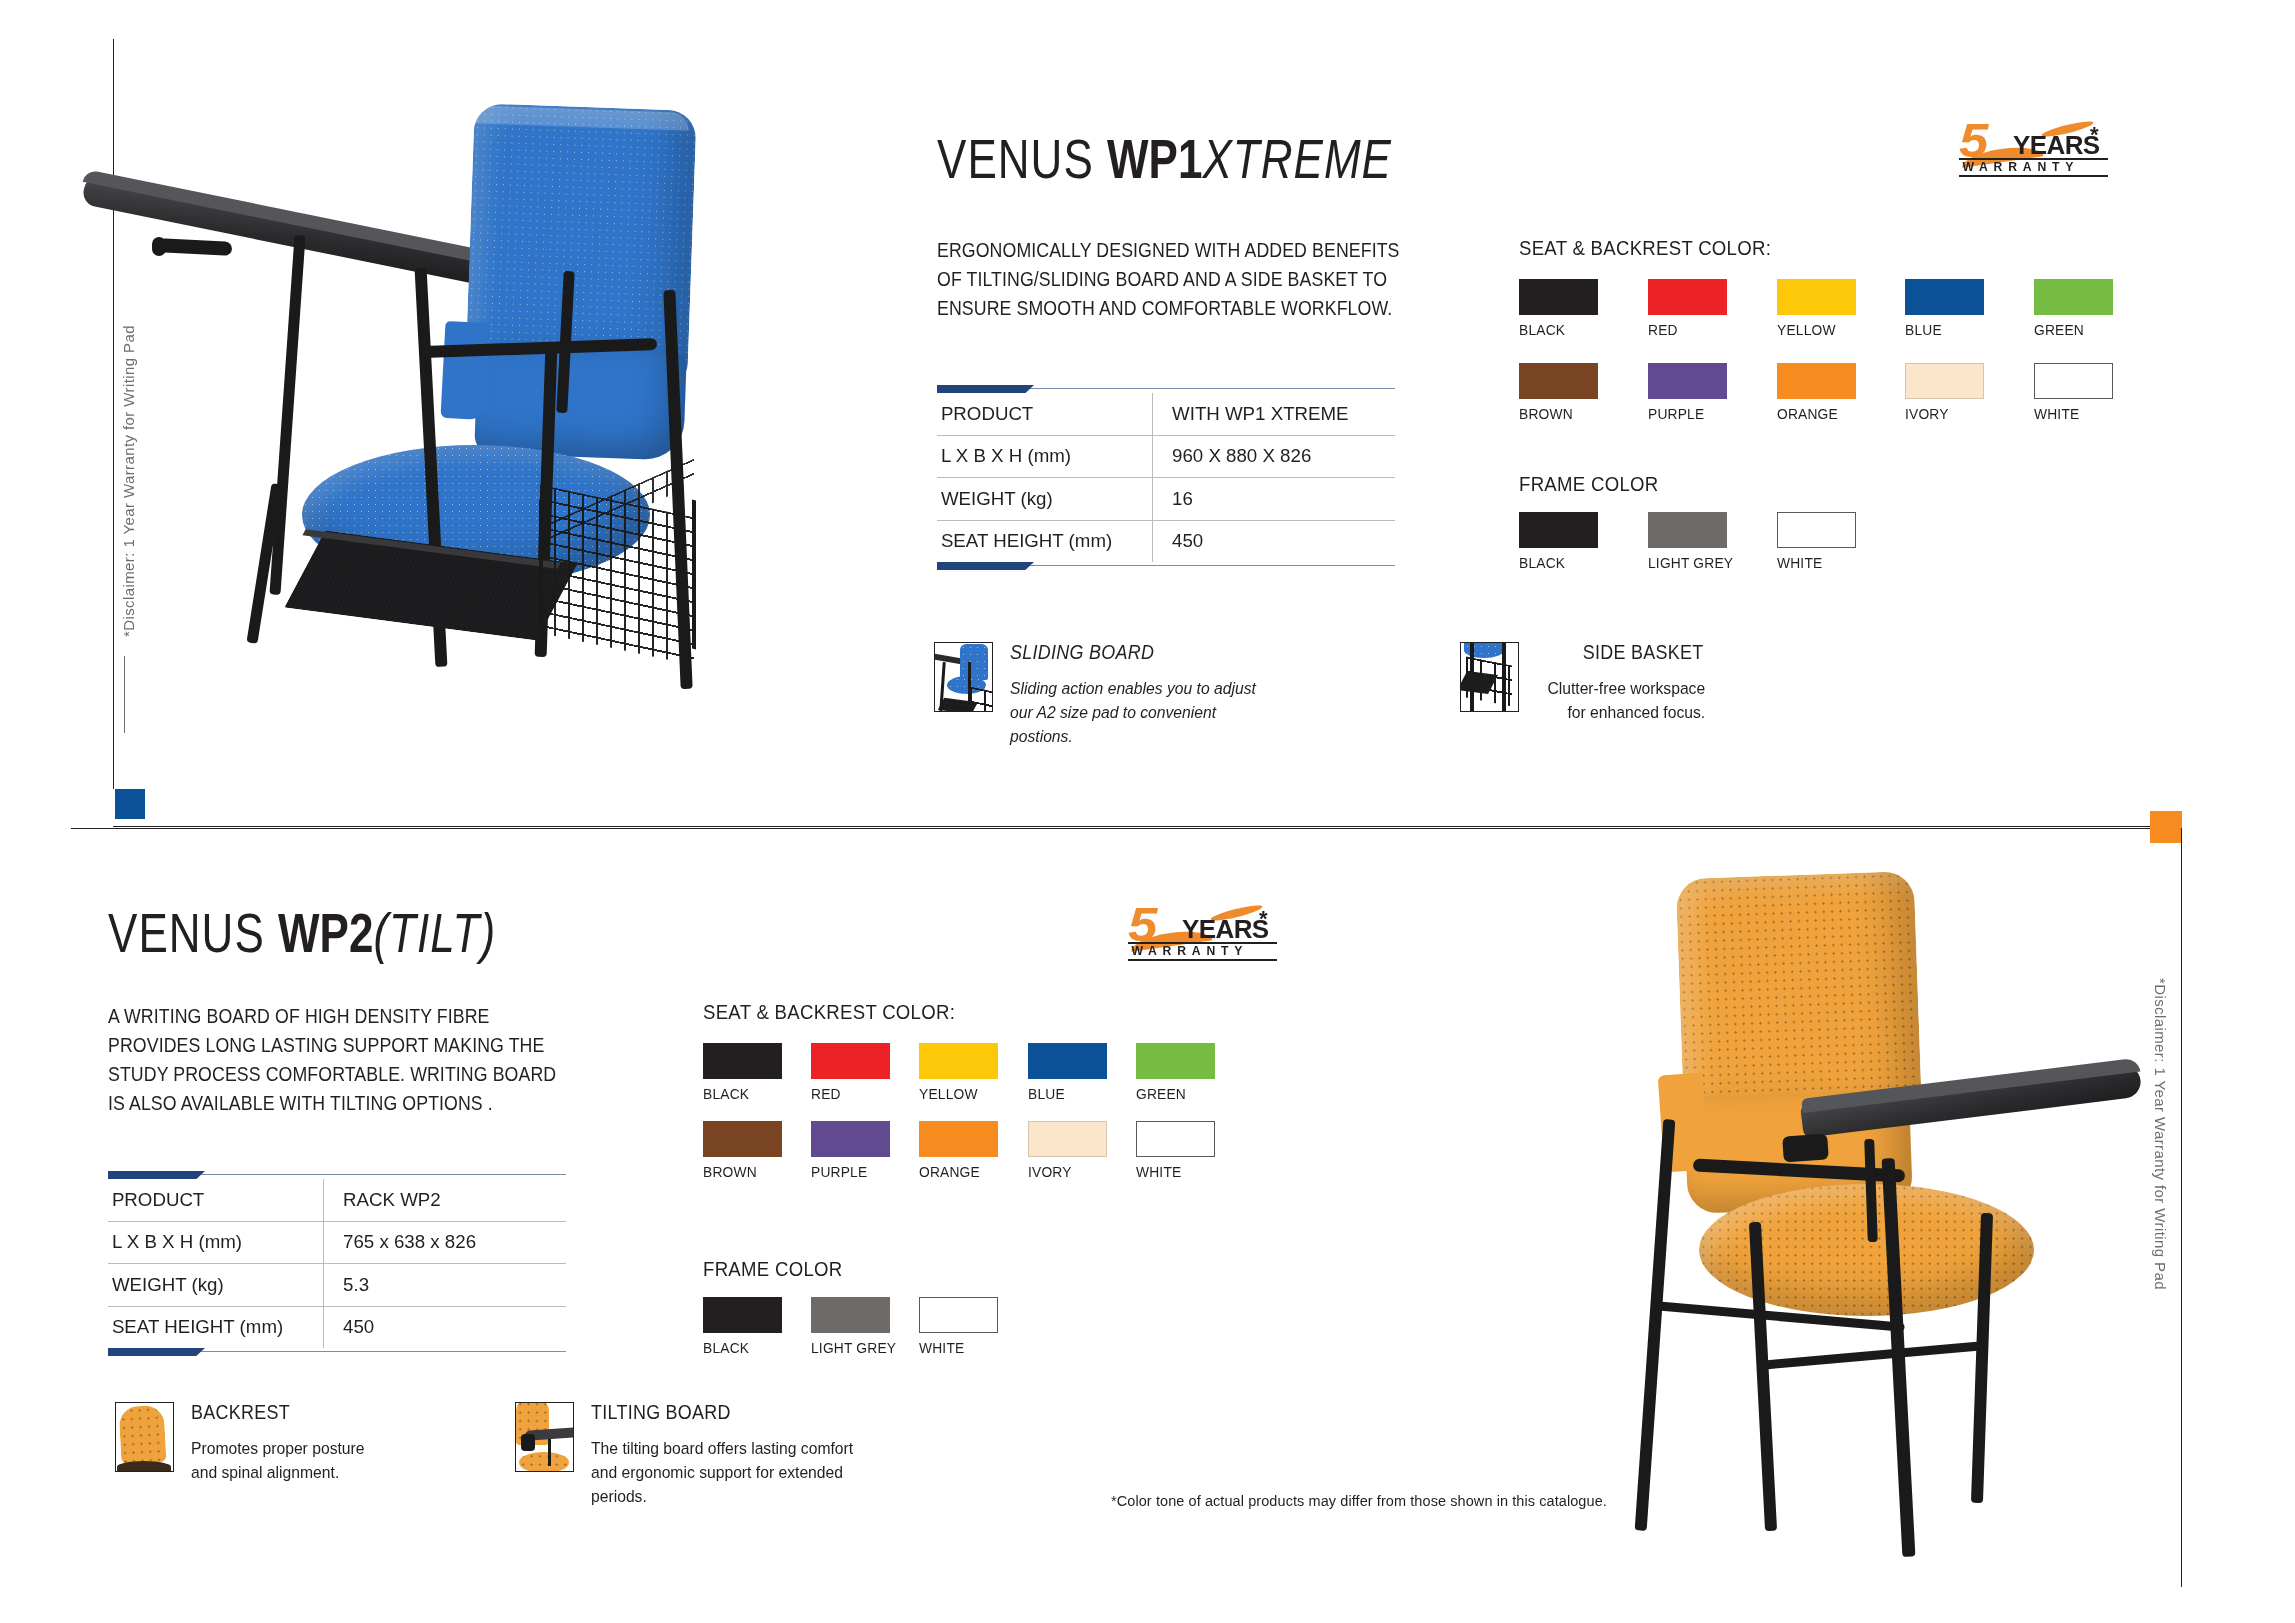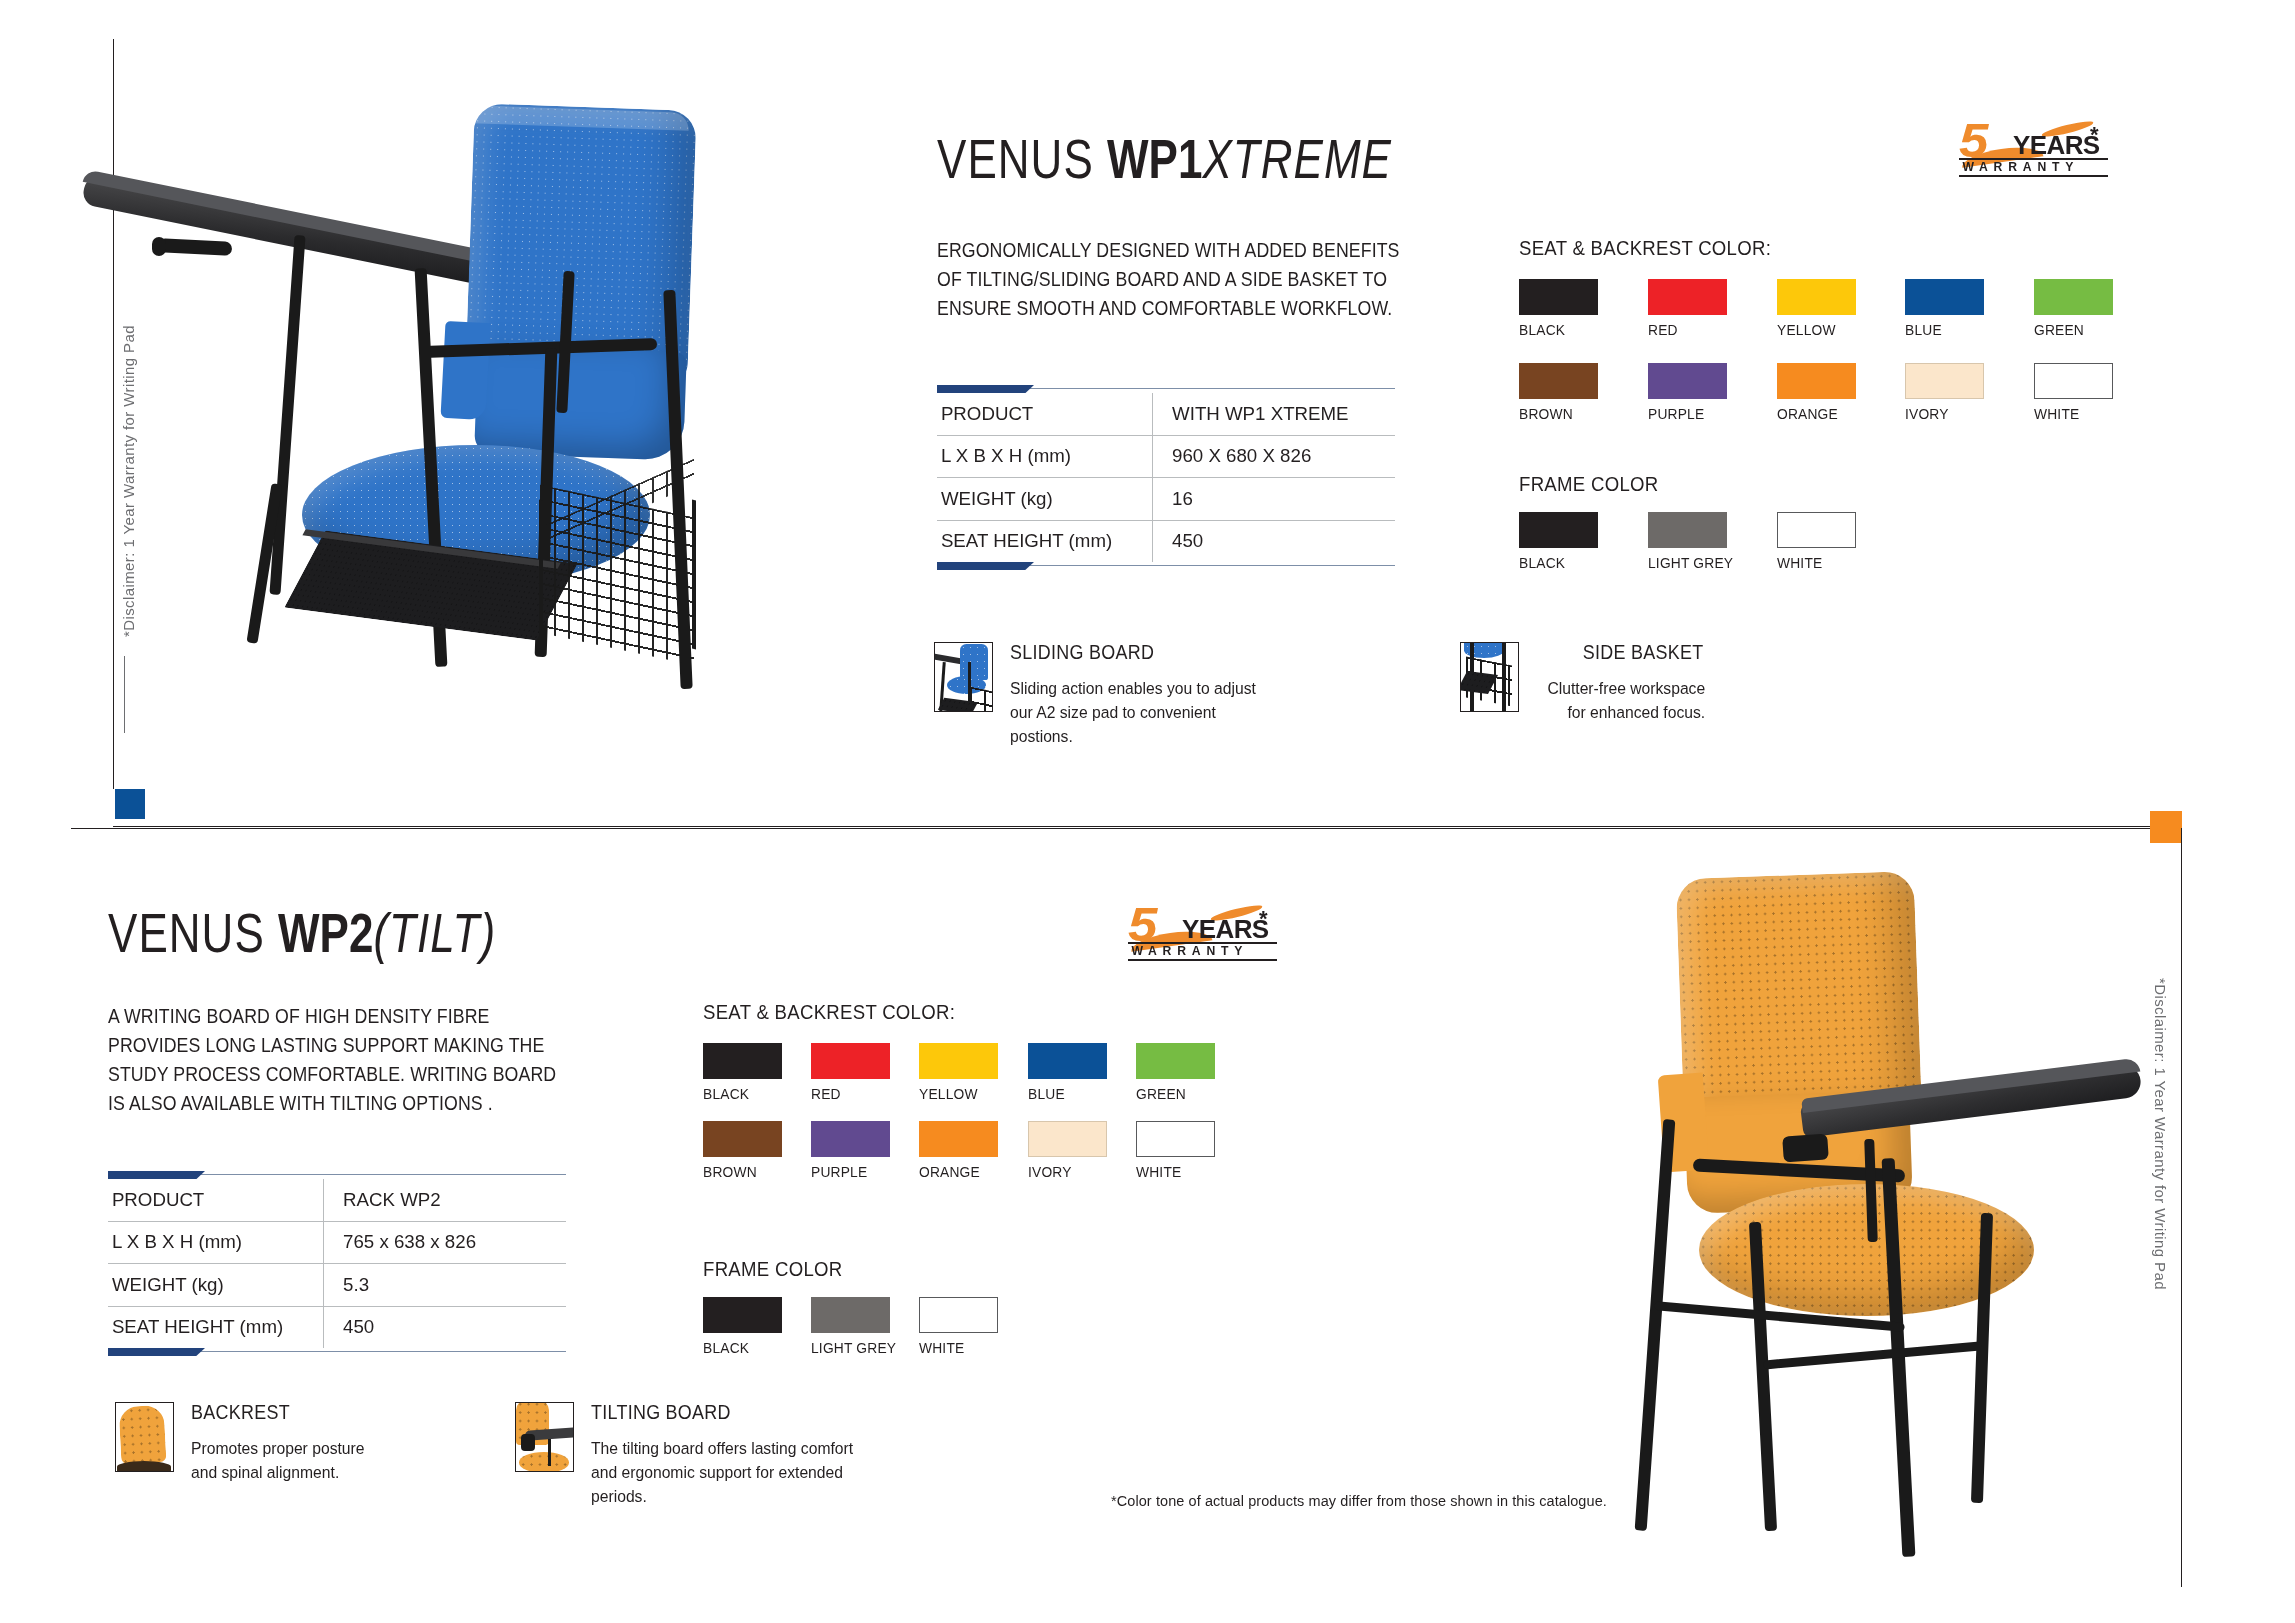--- a/index.html
+++ b/index.html
@@ -212,21 +212,21 @@
         <div class="thick"></div>
       </div>
     <table>
       <tbody>
         <tr>
           <td class="k">PRODUCT</td>
           <td class="v">WITH WP1 XTREME</td>
         </tr>
         <tr>
           <td class="k">L X B X H (mm)</td>
-          <td class="v">960 X 680 X 826</td>
+          <td class="v">960 X 880 X 826</td>
         </tr>
         <tr>
           <td class="k">WEIGHT (kg)</td>
           <td class="v">16</td>
         </tr>
         <tr>
           <td class="k">SEAT HEIGHT (mm)</td>
           <td class="v">450</td>
         </tr>
       </tbody>
@@ -303,21 +303,21 @@
     <div class="swoosh"></div>
     <div class="five">5</div>
     <div class="swoosh2"></div>
     <div class="years">YEARS</div>
     <div class="ast">*</div>
     <div class="rule1"></div>
     <div class="warr">WARRANTY</div>
     <div class="rule2"></div>
   </div>
 
-  <div class="feat" style="left:934px; top:642px;">
+  <div class="feat" style="left:934px; top:642px;font-style:italic;">
     <div class="thumb">
       <div style="position:absolute; left:-3.9px; top:14px; width:45px; height:6.4px; background:#2b2b2d; transform:rotate(10deg);"></div>
       <div class="mesh-t" style="position:absolute; left:24.5px; top:1.3px; width:28px; height:36px; background-color:#2f74c8; border-radius:6.4px 6.4px 2.6px 2.6px;"></div>
       <div class="mesh-t" style="position:absolute; left:11.6px; top:33px; width:39px; height:18px; background-color:#2f74c8; border-radius:50%;"></div>
       <div style="position:absolute; left:6.4px; top:19.3px; width:3.2px; height:50px; background:#1a1a1a; transform:rotate(4deg);"></div>
       <div style="position:absolute; left:33px; top:19.3px; width:3.2px; height:50px; background:#1a1a1a;"></div>
       <div class="grid-wire" style="position:absolute; left:35px; top:46px; width:23px; height:22px; transform:skewY(12deg);"></div>
       <div class="mesh-sm" style="position:absolute; left:5.1px; top:57px; width:36px; height:11.6px; background-color:#1d1d1f; transform:skewX(-28deg) skewY(7deg);"></div>
     </div>
     <div>

